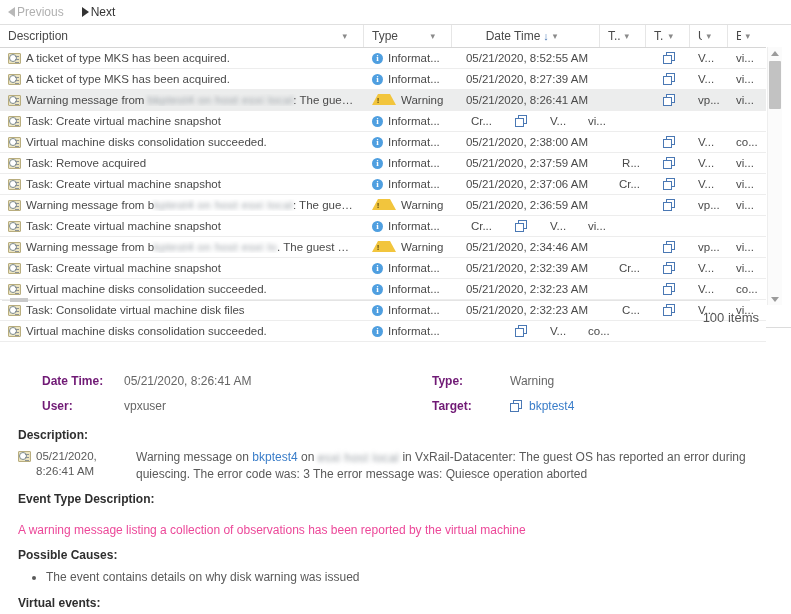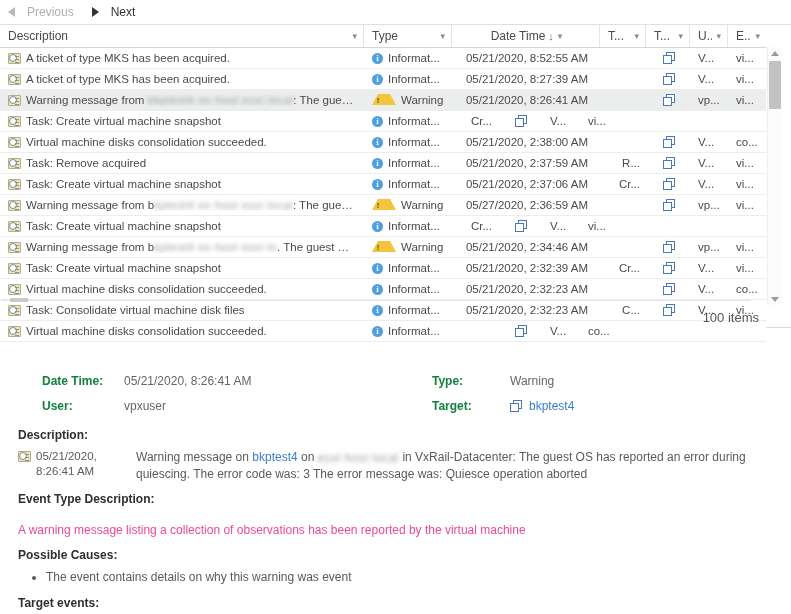--- a/index.html
+++ b/index.html
@@ -22,21 +22,21 @@
     height: 24px;
     display: flex;
     align-items: center;
     padding-left: 8px;
     box-sizing: border-box;
     background: #ffffff;
   }
   .nav-btn {
     display: flex;
     align-items: center;
-    gap: 12px;
+    gap: 2px;
     margin-right: 18px;
     font-size: 12px;
     cursor: pointer;
     user-select: none;
   }
   .nav-btn.disabled { color: #b0b0b0; cursor: default; }
   .nav-btn.enabled  { color: #333333; }
   .tri-left {
     width: 0; height: 0;
     border-top: 5px solid transparent;
@@ -72,21 +72,21 @@
     display: flex;
     height: 22px;
     align-items: stretch;
     border-bottom: 1px solid #d6d6d6;
     background: #ffffff;
   }
   .hdr-cell {
     display: flex;
     align-items: center;
     justify-content: space-between;
-    padding: 0 6px 0 8px;
+    padding: 0 16px 0 8px;
     box-sizing: border-box;
     font-size: 12px;
     color: #4a4a4a;
     border-right: 1px solid #e6e6e6;
     cursor: pointer;
     overflow: hidden;
     white-space: nowrap;
   }
   .hdr-cell:last-child { border-right: none; }
   .hdr-label { display: flex; align-items: center; gap: 3px; overflow: hidden; text-overflow: ellipsis; }
@@ -312,21 +312,21 @@
   .kv-col-right { flex: 1; }
   .kv-row {
     display: flex;
     align-items: center;
     height: 25px;
   }
   .kv-key {
     width: 82px;
     flex: 0 0 82px;
     font-weight: bold;
-    color: #15803d;
+    color: #701a75;
     padding-left: 24px;
   }
   .kv-key.wide { width: 78px; flex: 0 0 78px; }
   .kv-val { color: #666666; }
   .kv-val.link { color: #3a7dc9; }
   .target-val { display: flex; align-items: center; gap: 7px; }
 
   .sec-head {
     font-weight: bold;
     color: #2f2f2f;
@@ -554,21 +554,21 @@
         </div>
         <div class="row">
           <div class="cell c-desc">
             <span class="evt-icon"></span>
             <span class="txt"><span>Warning message from b</span><span class="blur">kptest4 on host esxi local</span><span>: The guest OS has ...</span></span>
           </div>
           <div class="cell c-type">
             <span class="warn-icon"></span>
             <span class="txt">Warning</span>
           </div>
-          <div class="cell c-date">05/27/2020, 2:36:59 AM</div>
+          <div class="cell c-date">05/21/2020, 2:36:59 AM</div>
           <div class="cell c-t1" style="justify-content: flex-end;"></div>
           <div class="cell c-t2" style="justify-content: center;">
             <span class="vm-icon"></span>
           </div>
           <div class="cell c-u">vp...</div>
           <div class="cell c-e">vi...</div>
         </div>
         <div class="row">
           <div class="cell c-desc">
             <span class="evt-icon"></span>
@@ -727,19 +727,19 @@
     <div class="desc-text">
       <span>Warning message on </span><span class="link">bkptest4</span><span> on </span><span class="blur">esxi host local</span><span> in VxRail-Datacenter: The guest OS has reported an error during quiescing. The error code was: 3 The error message was: Quiesce operation aborted</span>
     </div>
   </div>
 
   <div class="sec-head">Event Type Description:</div>
   <div class="plain-line">A warning message listing a collection of observations has been reported by the virtual machine</div>
 
   <div class="sec-head">Possible Causes:</div>
   <ul class="causes" id="causes-list">
-      <li>The event contains details on why this warning was event</li>
+      <li>The event contains details on why disk warning was issued</li>
     </ul>
 
-  <div class="sec-head">Target events:</div>
+  <div class="sec-head">Virtual events:</div>
   <div class="plain-line">There are no related events.</div>
 
 </div>
 
 </body></html>

